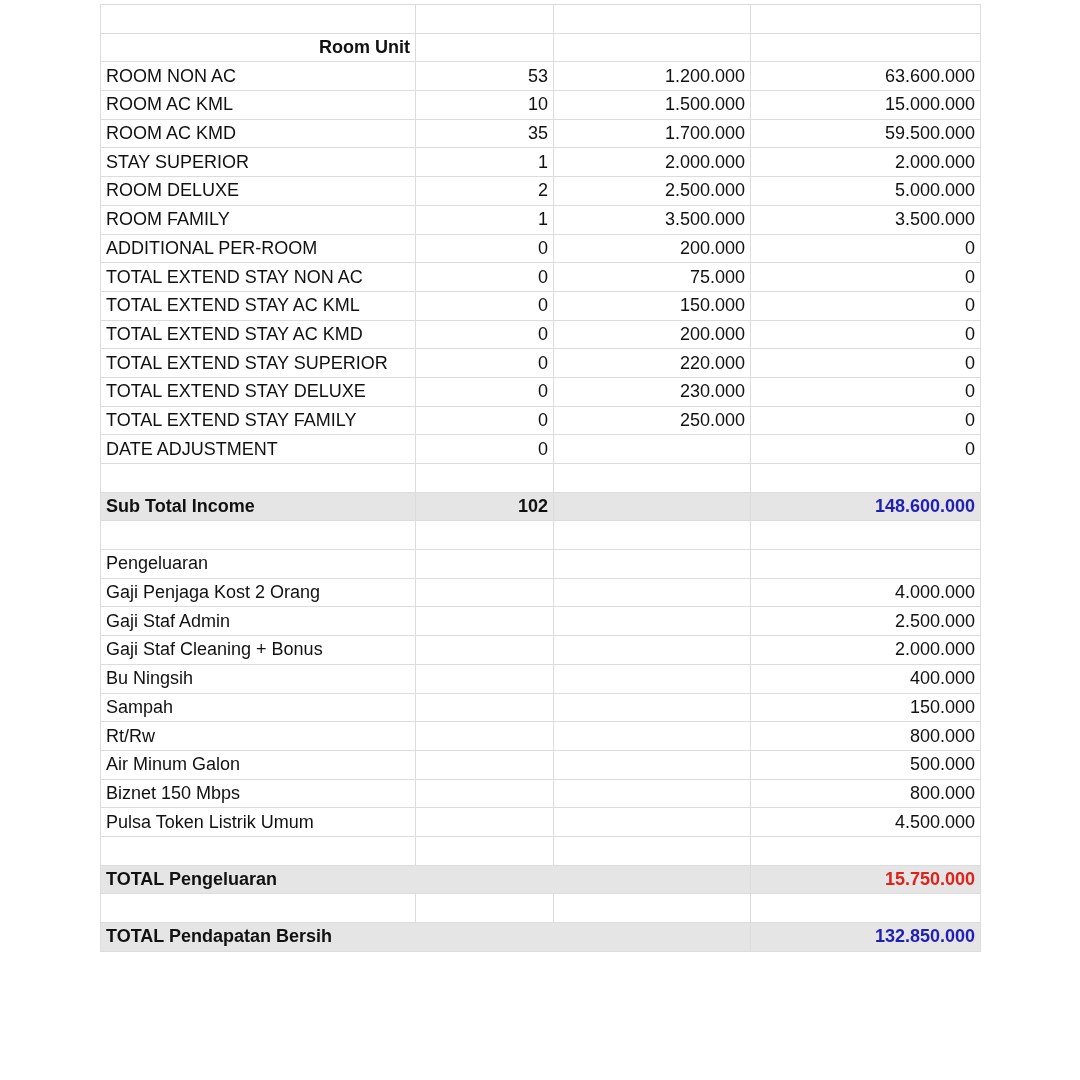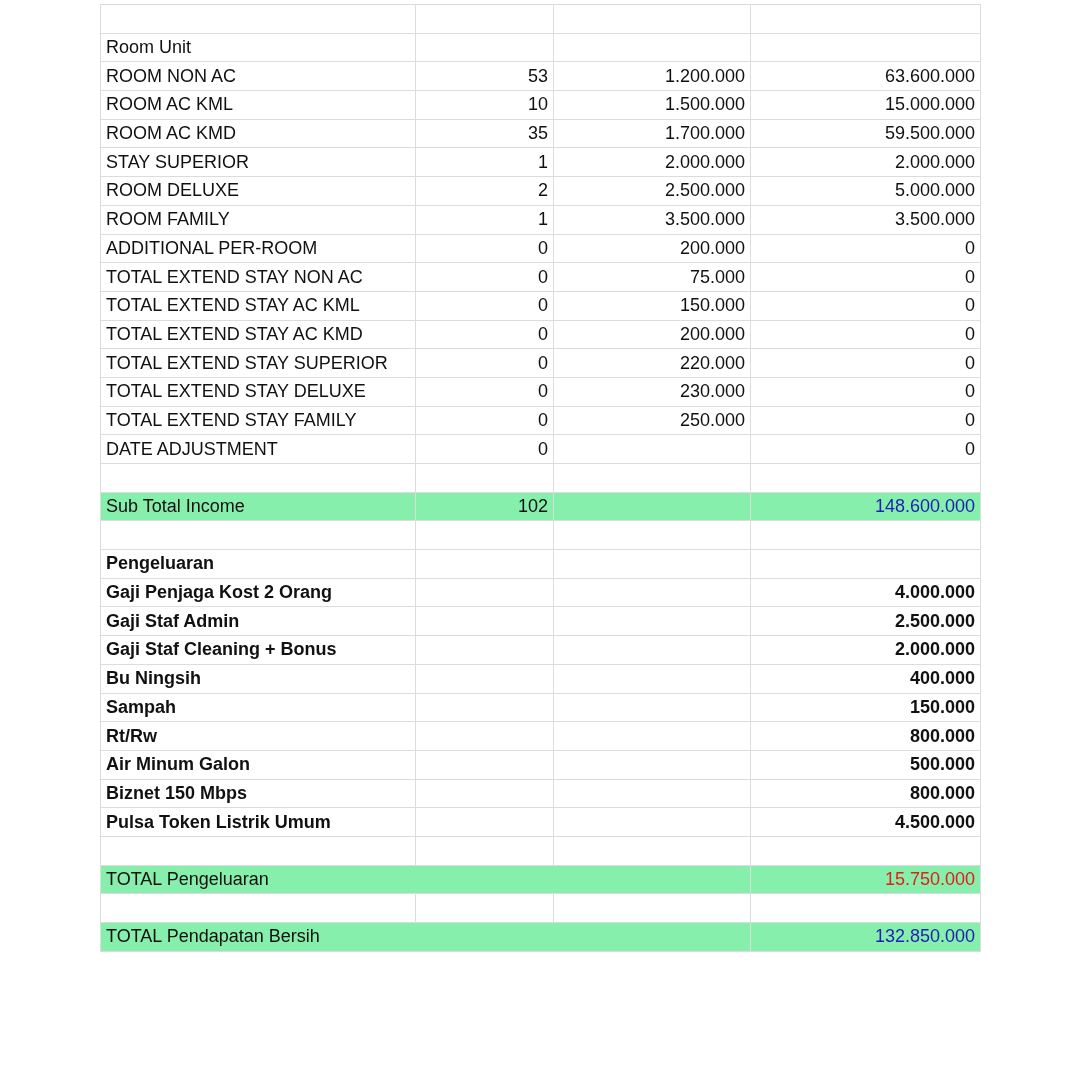--- a/index.html
+++ b/index.html
@@ -1,23 +1,23 @@
 <!DOCTYPE html>
 <html><head>
 <meta charset="utf-8">
 <style>
 html,body{margin:0;padding:0;background:#fff;}
 body{width:1080px;height:1080px;position:relative;overflow:hidden;font-family:"Liberation Sans",sans-serif;}
 #sheet{position:absolute;left:100px;top:4px;border-collapse:collapse;table-layout:fixed;}
 #sheet col.c0{width:315px;}#sheet col.c1{width:138px;}#sheet col.c2{width:197px;}#sheet col.c3{width:230px;}
 #sheet td{height:27.7px;padding:0 5px;border:1px solid #dcdcdc;font-size:18px;color:#111;white-space:nowrap;overflow:hidden;}
 #sheet td.num{text-align:right;}
-tr.section td.c0{color:#d0282d;font-weight:normal;}
-tr.bold td{font-weight:bold;margin-top:28px;}
-tr.total td{background:#86efac;font-weight:normal;border-color:#c8c8c8;}
+tr.section td.c0{color:#d0282d;font-weight:bold;text-align:right;}
+tr.bold td{font-weight:normal;margin-top:28px;}
+tr.total td{background:#e5e5e5;font-weight:bold;border-color:#c8c8c8;}
 .blue{color:#1f1fb4 !important;text-align:right;}
 .red{color:#e0201b !important;text-align:right;}
 </style>
 </head>
 <body>
 
 <table id="sheet">
 <colgroup>
       <col class="c0">
       <col class="c1">

